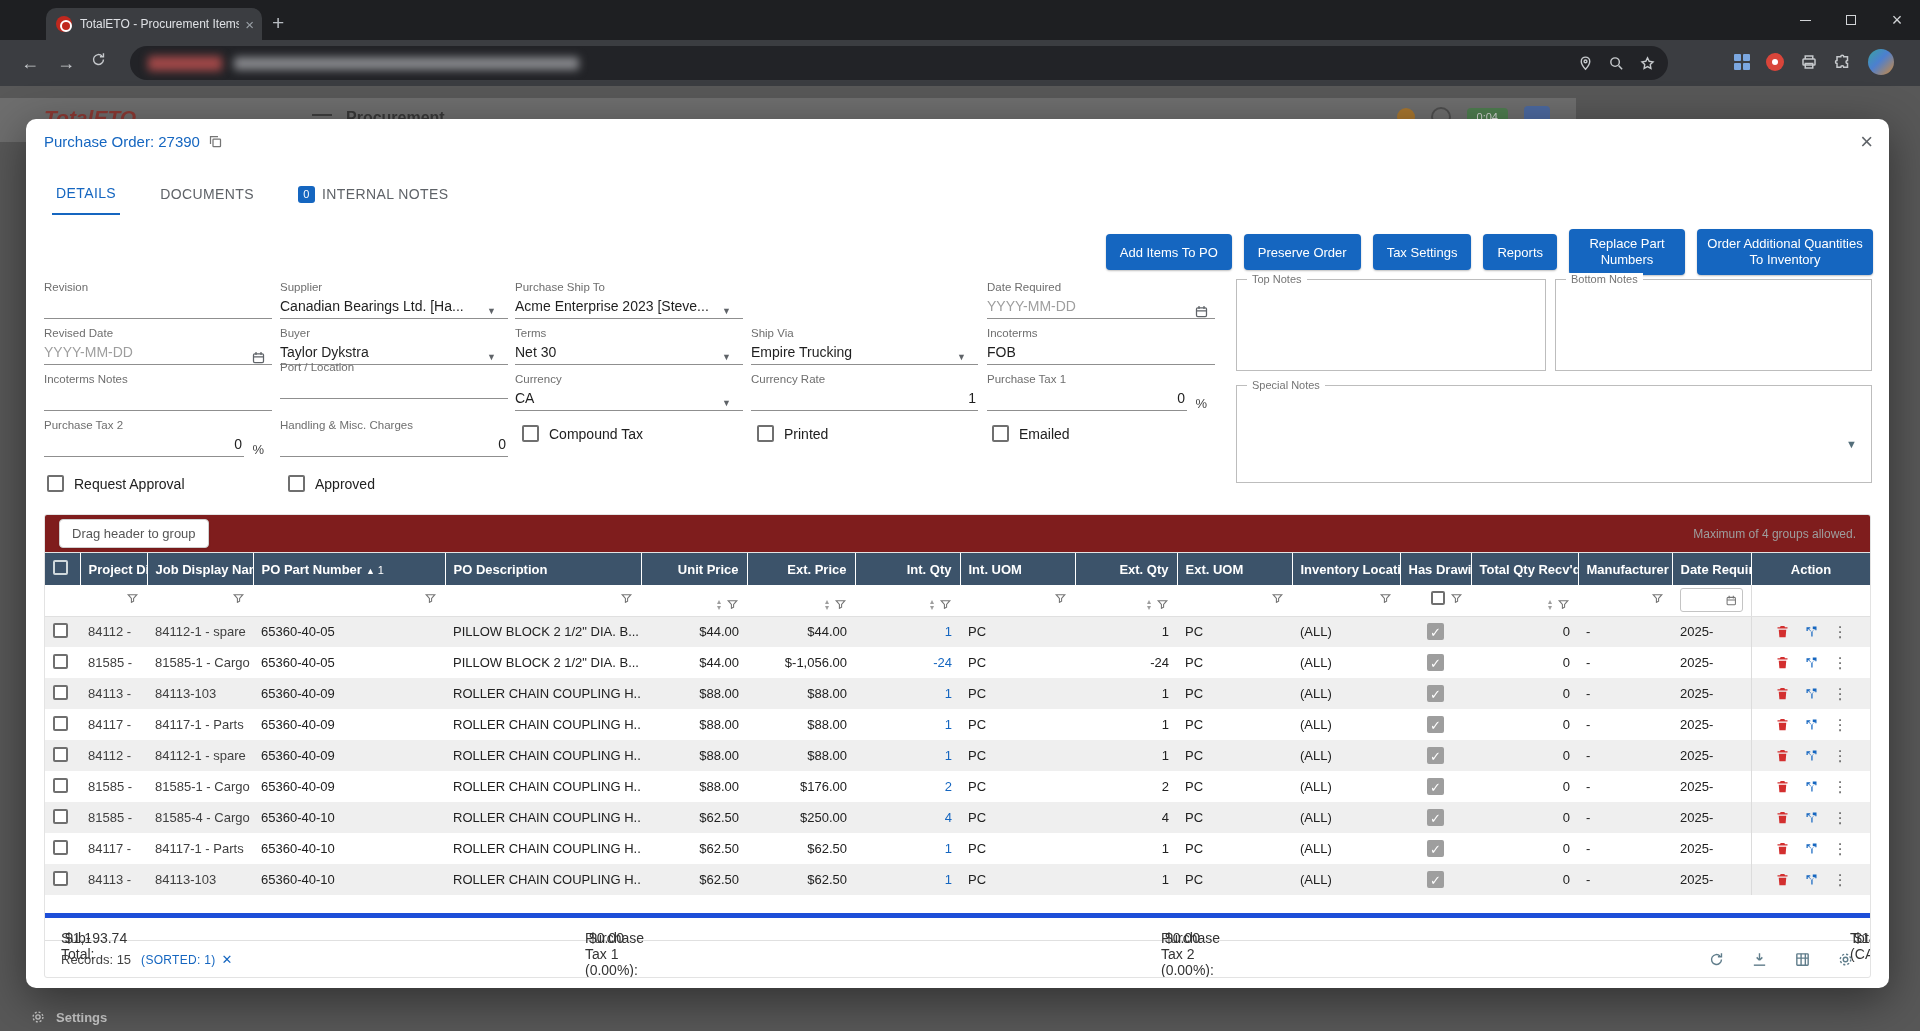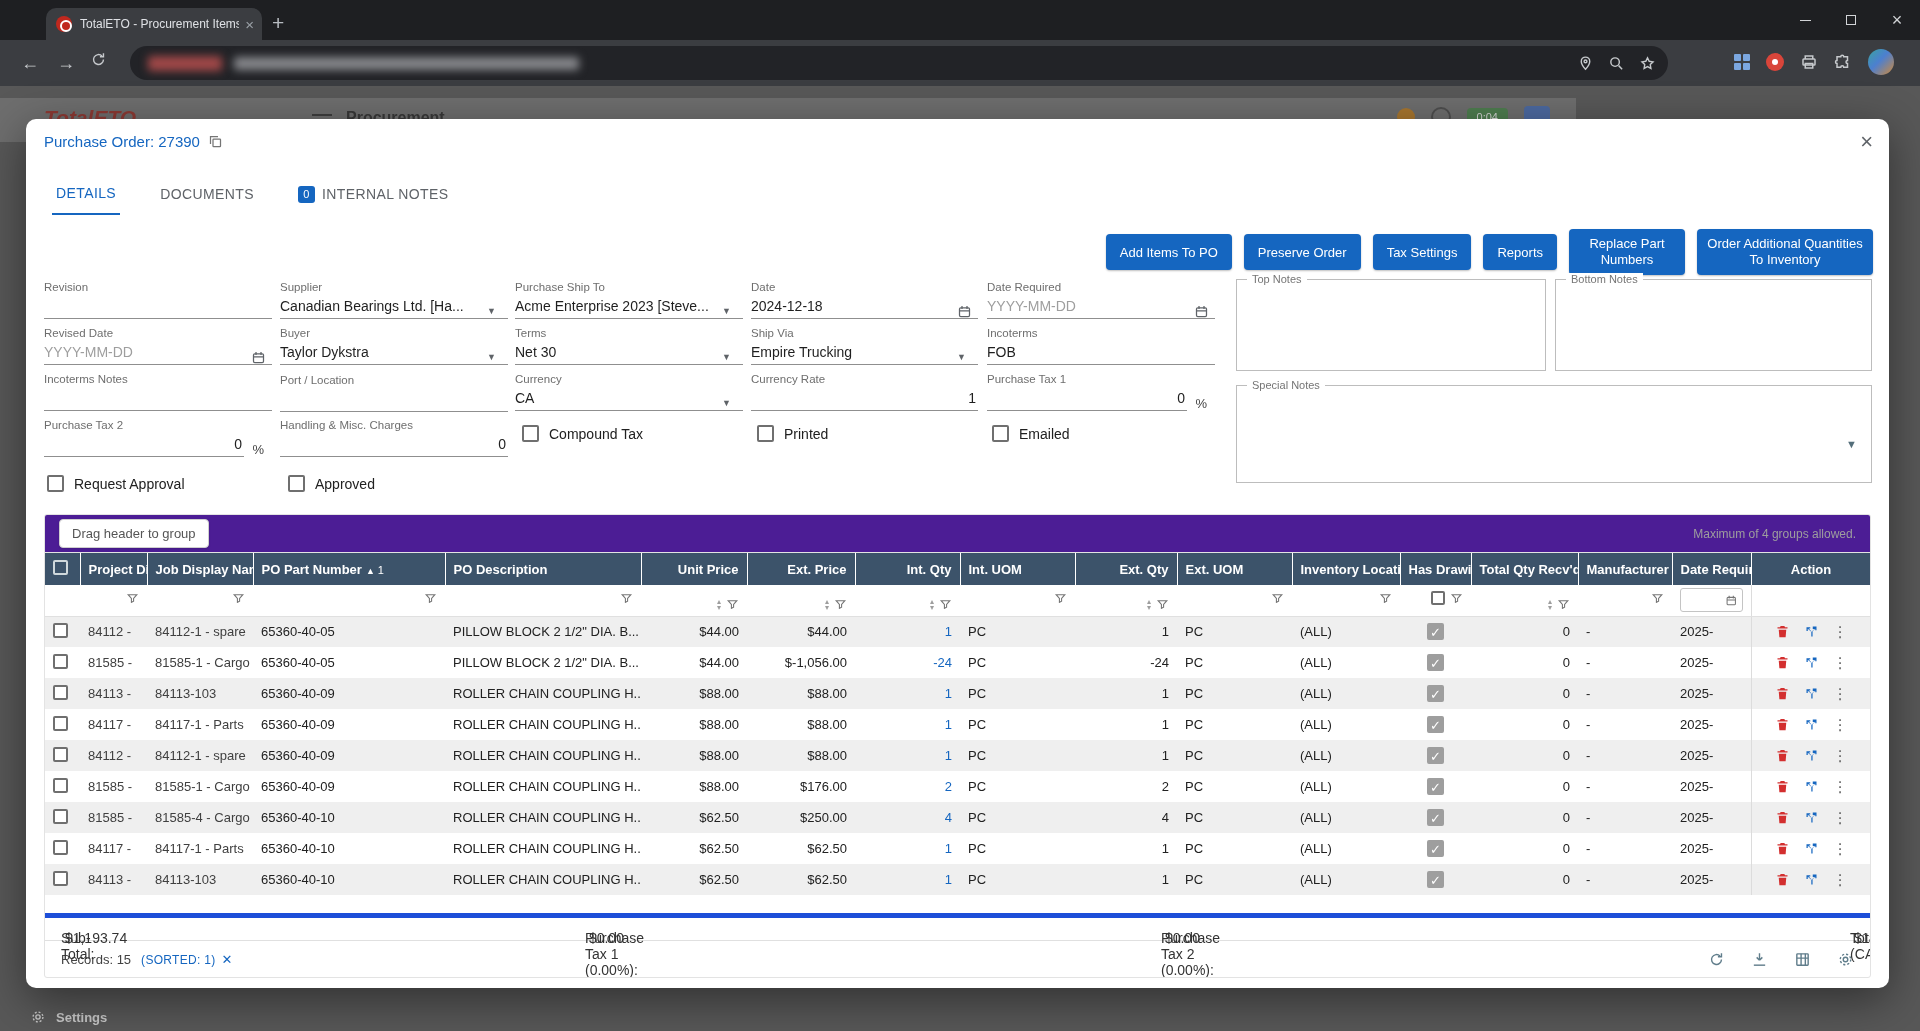--- a/index.html
+++ b/index.html
@@ -79,21 +79,21 @@
   .notes-label { position:absolute; top:-7px; left:10px; background:#fff; padding:0 5px; font-size:11px; color:#757575; }
   .notes .caret { right:14px; top:52px; bottom:auto; color:#546e7a; font-size:11px; }
 
   .cbx-row { position:absolute; display:flex; align-items:center; gap:10px;justify-content:space-between; }
   .cb { width:17px; height:17px; border:2px solid #6f6f6f; border-radius:2px; background:#fff; display:inline-block; flex:0 0 17px; }
   .cb.checked { background:#9e9e9e; border-color:#9e9e9e; color:#fff; font-size:13px; line-height:15px; text-align:center; }
   .cbx-label { font-size:14px; color:#212121; }
 
   
   .grid-wrap { position:absolute; left:18px; top:395px; width:1827px; height:464px; border:1px solid #e3e3e3; border-radius:3px; background:#fff; overflow:hidden; }
-  .g-toolbar { height:38px; background:#4c1d95; display:flex; align-items:center; padding:0 14px; border-bottom:1px solid #e3e3e3; }
+  .g-toolbar { height:38px; background:#7f1d1d; display:flex; align-items:center; padding:0 14px; border-bottom:1px solid #e3e3e3; }
   .g-chip { background:#fff; border:1px solid #cfcfcf; border-radius:4px; font-size:13px; color:#555; padding:6px 12px; box-shadow:0 1px 2px rgba(0,0,0,.12); }
   .g-maxnote { margin-left:auto; font-size:12px; color:#9e9e9e; }
 
   table.grid { border-collapse:collapse; table-layout:fixed; width:1826px; }
   tr.ghead th { background:#3c536a; color:#fff; font-size:13px; font-weight:700; height:32px; padding:0 8px; text-align:left; white-space:nowrap; overflow:hidden; border-right:1px solid rgba(255,255,255,.14); }
   tr.ghead th.num { text-align:right; }
   tr.ghead th.ctr { text-align:center; }
   .sort-asc { font-size:9px; margin-left:4px; }
   .sort-ord { font-size:11px; font-weight:400; margin-left:3px; }
   .hcb { width:15px; height:15px; border:2px solid #cfd8dc; border-radius:2px; display:inline-block; }
@@ -270,30 +270,20 @@
       <div class="fld" style="left:254px;top:162px;width:228px">
         <div class="fld-label">Supplier</div>
         <div class="fld-value">Canadian Bearings Ltd. [Ha...</div>
         <span class="caret">▼</span>
       </div>
       <div class="fld" style="left:489px;top:162px;width:228px">
         <div class="fld-label">Purchase Ship To</div>
         <div class="fld-value">Acme Enterprise 2023 [Steve...</div>
         <span class="caret">▼</span>
       </div>
-      <div class="fld" style="left:725px;top:162px;width:227px">
-        <div class="fld-label">Date</div>
-        <div class="fld-value">2024-12-18</div>
-        <span class="cal">
-            <svg class="ic" width="15" height="15" viewBox="0 0 24 24" fill="none" stroke="currentColor" stroke-width="2">
-              <rect x="4" y="6" width="16" height="14" rx="2"></rect>
-              <path d="M8 3v5M16 3v5M4 11h16"></path>
-            </svg>
-          </span>
-      </div>
       <div class="fld" style="left:961px;top:162px;width:228px">
         <div class="fld-label">Date Required</div>
         <div class="fld-value ph">YYYY-MM-DD</div>
         <span class="cal">
             <svg class="ic" width="15" height="15" viewBox="0 0 24 24" fill="none" stroke="currentColor" stroke-width="2">
               <rect x="4" y="6" width="16" height="14" rx="2"></rect>
               <path d="M8 3v5M16 3v5M4 11h16"></path>
             </svg>
           </span>
       </div>
@@ -325,21 +315,21 @@
       </div>
       <div class="fld" style="left:961px;top:208px;width:228px">
         <div class="fld-label">Incoterms</div>
         <div class="fld-value noicon">FOB</div>
       </div>
 
       <div class="fld" style="left:18px;top:254px;width:228px">
         <div class="fld-label">Incoterms Notes</div>
         <div class="fld-value noicon"></div>
       </div>
-      <div class="fld" style="left:254px;top:255px;width:228px">
+      <div class="fld" style="left:254px;top:242px;width:228px">
         <div class="fld-label">Port / Location</div>
         <div class="fld-value noicon"></div>
       </div>
       <div class="fld" style="left:489px;top:254px;width:228px">
         <div class="fld-label">Currency</div>
         <div class="fld-value">CA</div>
         <span class="caret">▼</span>
       </div>
       <div class="fld" style="left:725px;top:254px;width:227px">
         <div class="fld-label">Currency Rate</div>

